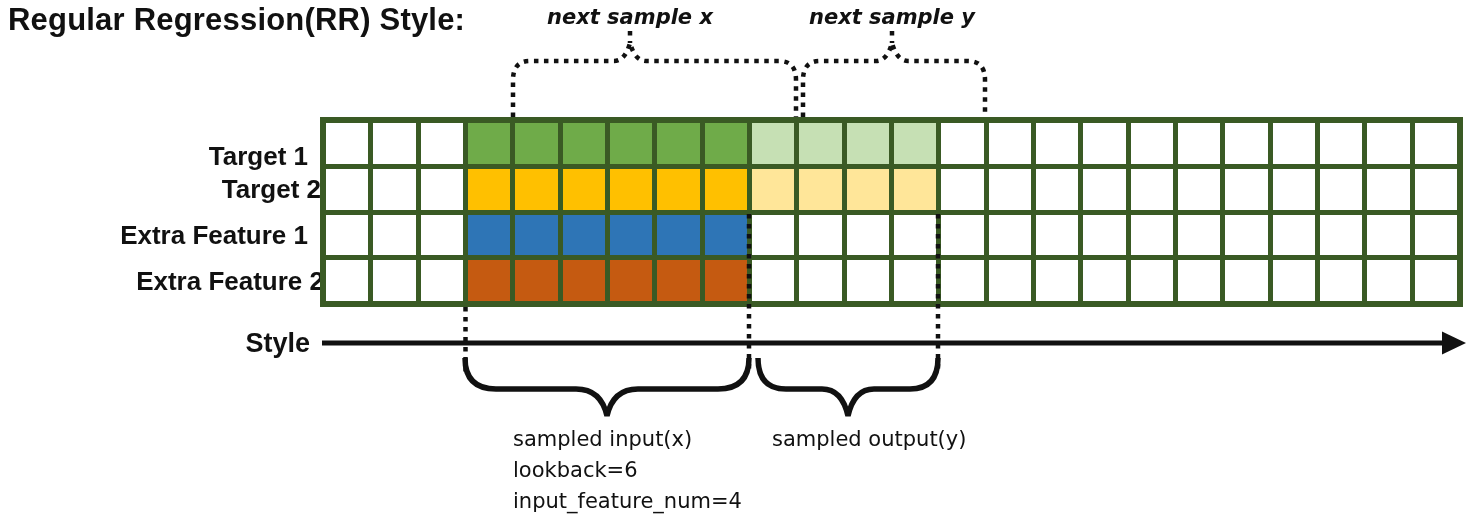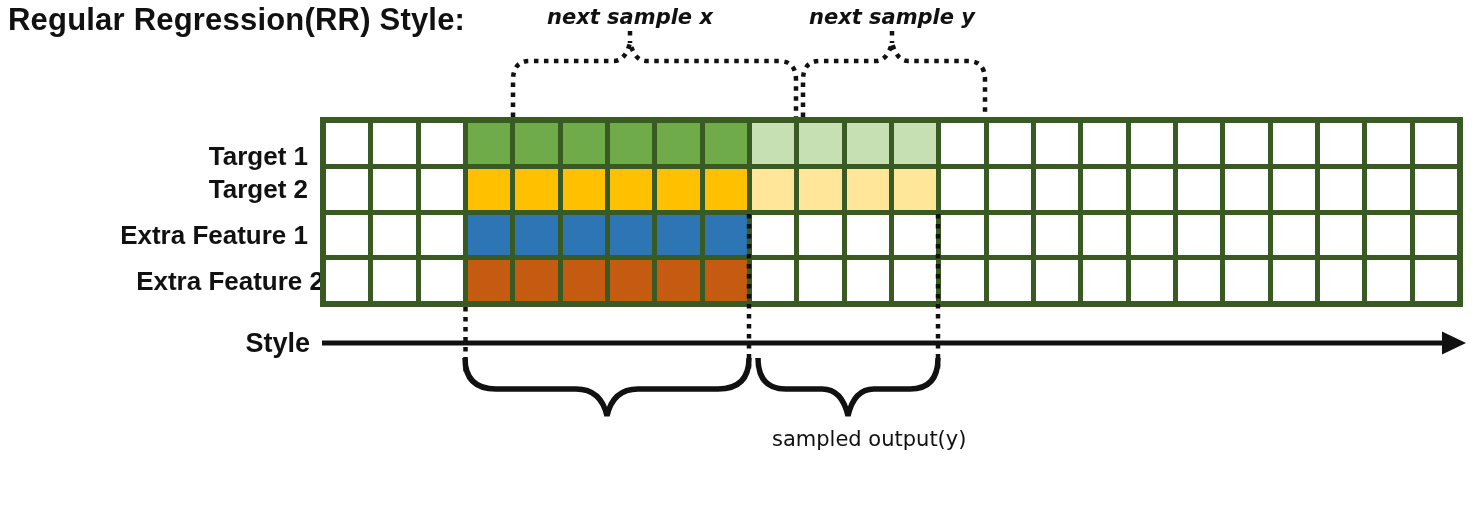--- a/index.html
+++ b/index.html
@@ -47,21 +47,21 @@
 <body>
 
 <div class="canvas">
 
   <div class="title">Regular Regression(RR) Style:</div>
 
   <div class="next-label y">next sample y</div>
   <div class="next-label x">next sample x</div>
 
   <div class="row-label" style="top:136px;">Target 1</div>
-  <div class="row-label" style="top:169px;">Target 2</div>
+  <div class="row-label" style="top:169px;margin-left:13px;">Target 2</div>
   <div class="row-label" style="top:215px;">Extra Feature 1</div>
   <div class="row-label" style="top:261px;margin-left:16px;">Extra Feature 2</div>
 
   <div class="sample-grid" style="border-color: rgb(58, 90, 36); background: rgb(58, 90, 36);">
       <div class="grid-row">
         <div class="cell" style="background: rgb(255, 255, 255);"></div>
         <div class="cell" style="background: rgb(255, 255, 255);"></div>
         <div class="cell" style="background: rgb(255, 255, 255);"></div>
         <div class="cell" style="background: rgb(111, 171, 73);"></div>
         <div class="cell" style="background: rgb(111, 171, 73);"></div>
@@ -160,20 +160,25 @@
         <div class="cell" style="background: rgb(255, 255, 255);"></div>
         <div class="cell" style="background: rgb(255, 255, 255);"></div>
         <div class="cell" style="background: rgb(255, 255, 255);"></div>
         <div class="cell" style="background: rgb(255, 255, 255);"></div>
         <div class="cell" style="background: rgb(255, 255, 255);"></div>
       </div>
     </div>
 
   <div class="time-label">Style</div>
 
+  <div class="param-block input">
+    <div>sampled input(x)</div>
+    <div>lookback=6</div>
+    <div>input_feature_num=4</div>
+  </div>
 
   <div class="param-block output">
     <div>sampled output(y)</div>
   </div>
 
   <svg class="overlay" width="1476" height="516" viewBox="0 0 1476 516">
 
     <path d="M513,117 L513,80 Q513,61 530,61 L614,61 Q625,61 630,43 Q635,61 646,61 L779,61 Q796,61 796,80 L796,117" fill="none" stroke="#111" stroke-width="4.5" stroke-dasharray="4.5 5.5"></path>
     <path d="M630,31 L630,43" fill="none" stroke="#111" stroke-width="4.5" stroke-dasharray="4.5 5.5"></path>
 

